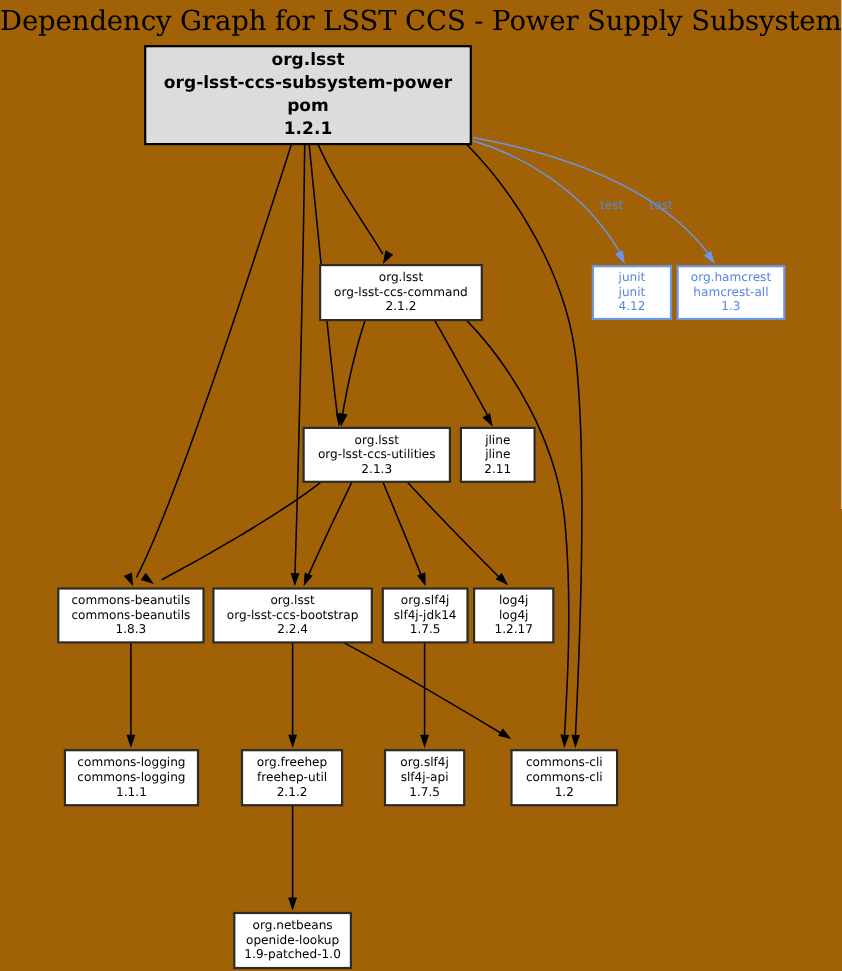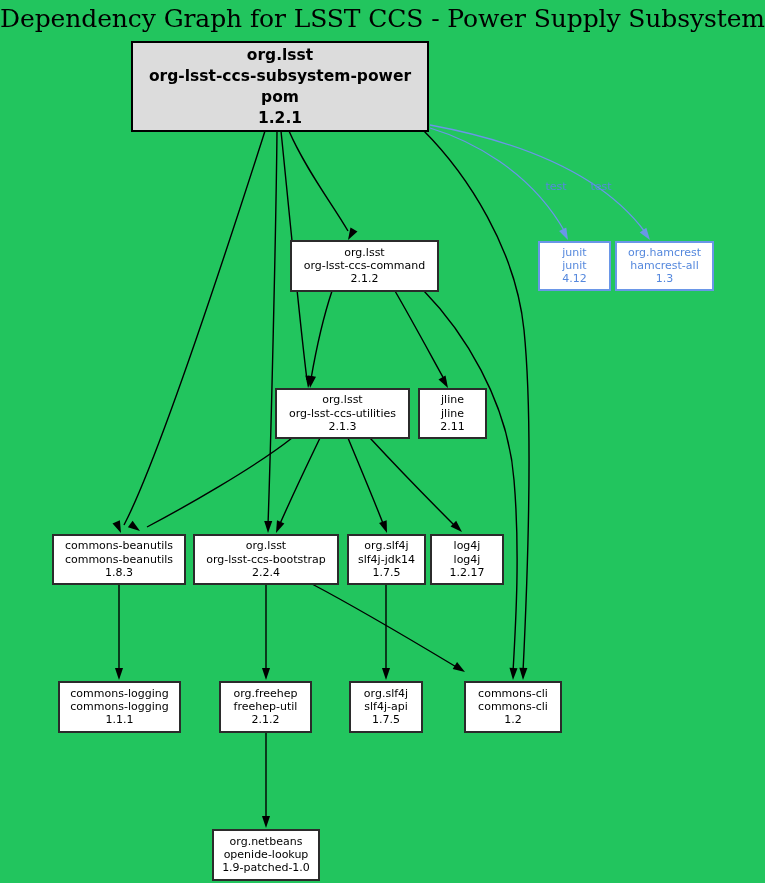--- a/index.html
+++ b/index.html
@@ -4,21 +4,21 @@
 <style>
   html, body {
     margin: 0;
     padding: 0;
     background: #ffffff;
   }
   #page {
     position: relative;
     width: 765px;
     height: 883px;
-    background: #22c55e;
+    background: #a16207;
     overflow: hidden;
   }
   #graph-title {
     position: absolute;
     left: 0;
     top: 4px;
     width: 765px;
     text-align: center;
     font-family: "DejaVu Serif", "Liberation Serif", serif;
     font-size: 25px;

